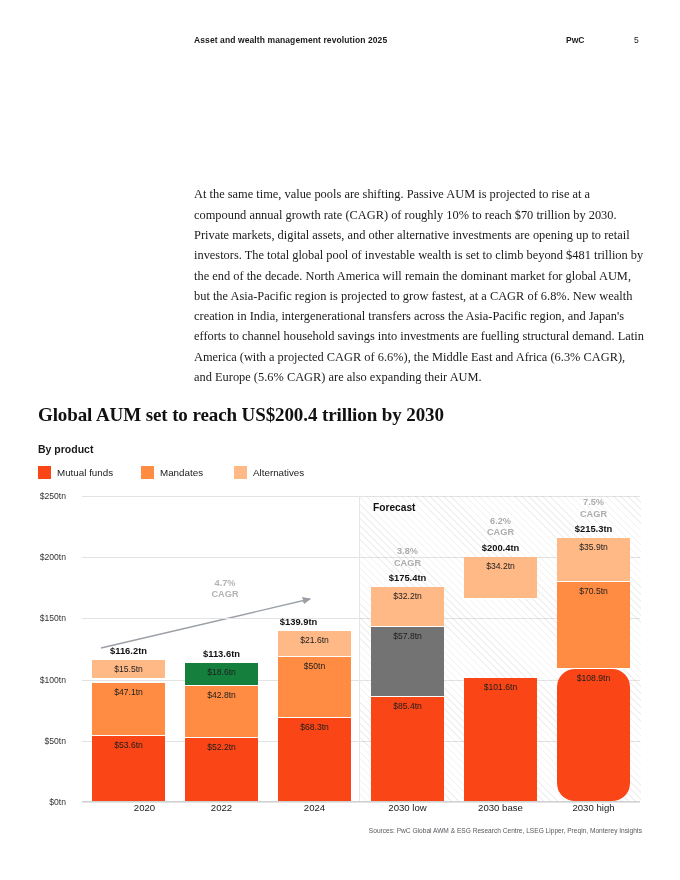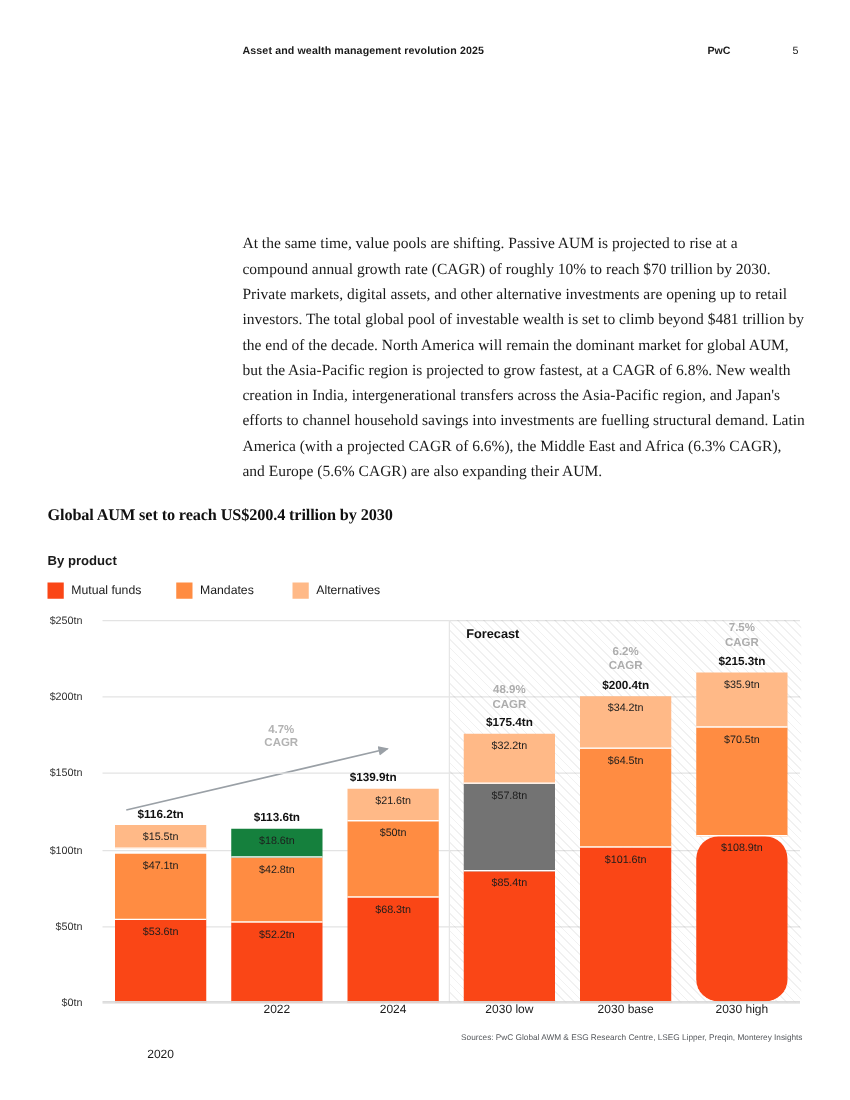--- a/index.html
+++ b/index.html
@@ -18,21 +18,21 @@
   .runhead .pageno{position:absolute;left:634px;top:0;font-size:8.5px;font-weight:400;color:#1a1a1a;}
 
   
   .body-copy{position:absolute;left:194px;top:172px;width:450px;
     font-family:"Liberation Serif",serif;font-size:12.4px;line-height:20.3px;
     color:#1a1a1a;text-align:left;}
 
   
   .fig{position:absolute;left:0;top:395px;width:680px;height:460px;}
   .fig-title{position:absolute;left:38px;top:9px;font-family:"Liberation Serif",serif;
-    font-size:13px;font-weight:700;color:#111;letter-spacing:-.1px;white-space:nowrap;}
+    font-size:19px;font-weight:700;color:#111;letter-spacing:-.1px;white-space:nowrap;}
   .fig-subtitle{position:absolute;left:38px;top:48px;font-size:10.5px;font-weight:700;color:#1a1a1a;}
 
   .legend{position:absolute;left:38px;top:70px;height:14px;}
   .leg-item{position:absolute;top:0;height:14px;display:flex;align-items:center;white-space:nowrap;}
   .leg-sw{width:13px;height:13px;display:inline-block;margin-right:6px;flex:none;}
   .leg-tx{font-size:9.8px;color:#1a1a1a;}
 
   
   .plot{position:absolute;left:82px;top:101px;width:558px;height:306px;}
   .gridline{position:absolute;left:0;width:558px;height:1px;background:#e3e3e3;}
@@ -170,27 +170,24 @@
             <span>$85.4tn</span>
           </div>
           <div class="seg" style="background: #737373; height: 70.7472px; bottom: 104.53px;">
             <span>$57.8tn</span>
           </div>
           <div class="seg" style="background: rgb(255, 185, 135); height: 39.4128px; bottom: 175.277px;">
             <span>$32.2tn</span>
           </div>
         </div>
         <div class="bar-total" style="left: 289px; width: 73px; top: 76.3104px;">$175.4tn</div>
-        <div class="bar-cagr" style="left: 289px; width: 73px; top: 50.3104px;"><span>48.9%</span><br><span>CAGR</span></div>
+        <div class="bar-cagr" style="left: 289px; width: 73px; top: 50.3104px;"><span>3.8%</span><br><span>CAGR</span></div>
         <div class="bar" style="left: 382px; width: 73px; height: 245.29px;">
           <div class="seg" style="background: rgb(250, 70, 22); height: 124.358px; bottom: 0px;">
             <span>$101.6tn</span>
-          </div>
-          <div class="seg" style="background: rgb(255, 140, 66); height: 78.948px; bottom: 124.358px;">
-            <span>$64.5tn</span>
           </div>
           <div class="seg" style="background: rgb(255, 185, 135); height: 41.8608px; bottom: 203.306px;">
             <span>$34.2tn</span>
           </div>
         </div>
         <div class="bar-total" style="left: 382px; width: 73px; top: 45.7104px;">$200.4tn</div>
         <div class="bar-cagr" style="left: 382px; width: 73px; top: 19.7104px;"><span>6.2%</span><br><span>CAGR</span></div>
         <div class="bar" style="left: 475px; width: 73px; height: 263.527px;">
           <div class="seg" style="background: rgb(250, 70, 22); height: 133.294px; bottom: 0px; border-radius: 18px;">
             <span>$108.9tn</span>
@@ -202,21 +199,21 @@
             <span>$35.9tn</span>
           </div>
         </div>
         <div class="bar-total" style="left: 475px; width: 73px; top: 27.4728px;">$215.3tn</div>
         <div class="bar-cagr" style="left: 475px; width: 73px; top: 1.4728px;"><span>7.5%</span><br><span>CAGR</span></div>
         <div class="arrow-note" style="left: 108px; top: 82px; width: 70px;"><span>4.7%</span><br><span>CAGR</span></div>
       </div>
 
     <div class="axisline"></div>
     <div class="xaxis" id="xaxis">
-        <div class="xtick" style="left: 0px; width: 93px; margin-top: 36px;">2020</div>
+        <div class="xtick" style="left: 16px; width: 93px;">2020</div>
         <div class="xtick" style="left: 93px; width: 93px;">2022</div>
         <div class="xtick" style="left: 186px; width: 93px;">2024</div>
         <div class="xtick" style="left: 279px; width: 93px;">2030 low</div>
         <div class="xtick" style="left: 372px; width: 93px;">2030 base</div>
         <div class="xtick" style="left: 465px; width: 93px;">2030 high</div>
       </div>
 
     <div class="source">Sources: PwC Global AWM &amp; ESG Research Centre, LSEG Lipper, Preqin, Monterey Insights</div>
   </div>
 </div>

